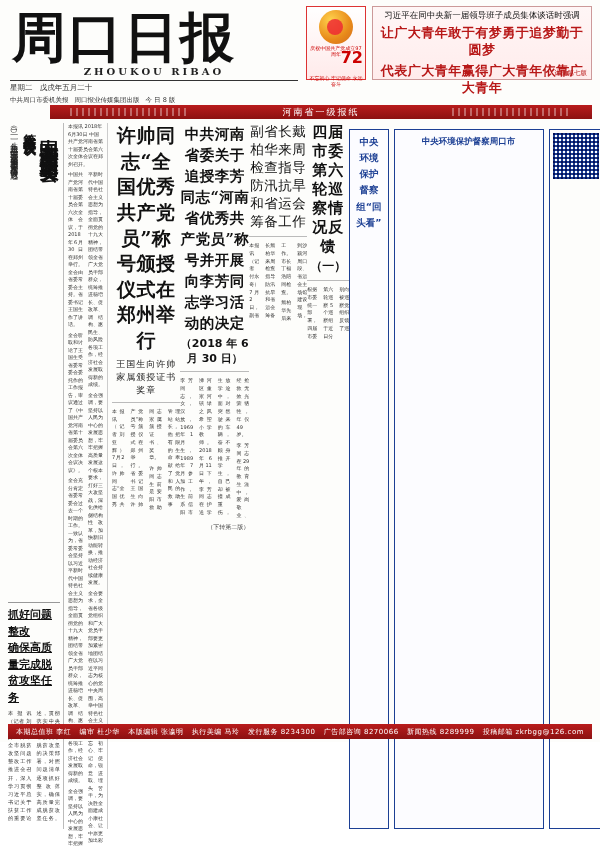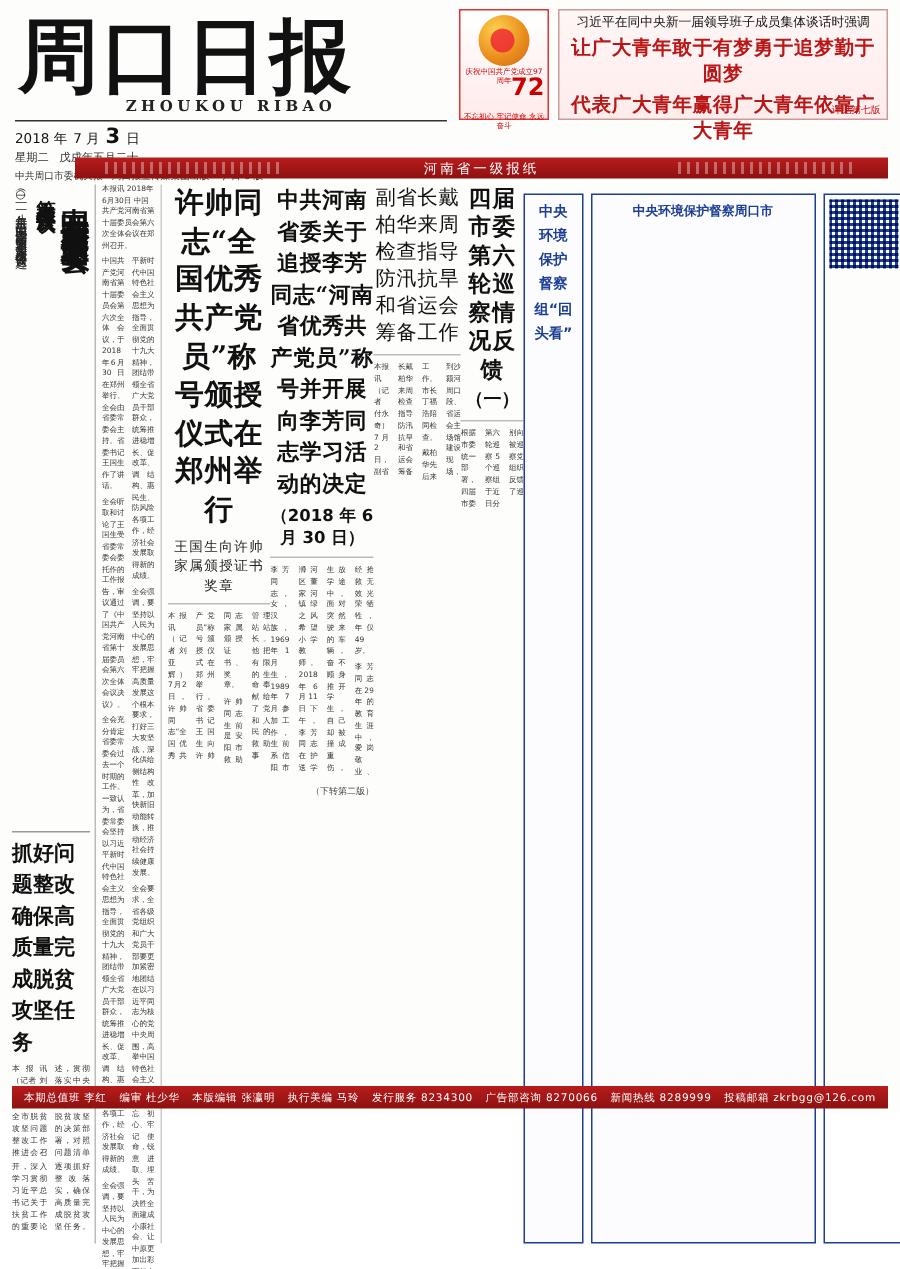--- a/index.html
+++ b/index.html
@@ -204,26 +204,27 @@
     line-height: 1.4;
     color: #222;
     height: 180px;
     letter-spacing: 1px;
   }
   .left-bottom {
     position: absolute;
     bottom: 0; left: 0; right: 3px;
   }
   .lb-title {
-    font-size: 14px;
+    font-size: 11px;
     font-weight: 700;
     line-height: 1.5;
     color: #111;
     border-top: 1px solid #999;
     padding-top: 4px;
+    text-decoration: underline;
   }
   .lb-body {
     font-size: 5.2px;
     line-height: 1.55;
     color: #333;
     column-count: 2;
     column-gap: 5px;
     margin-top: 3px;
     text-align: justify;
     height: 120px;
@@ -390,26 +391,20 @@
 <body>
 
 <div class="page">
 
   <div class="masthead">
 
     <div class="mast-left">
       <div class="mast-title">周口日报</div>
       <div class="mast-pinyin">ZHOUKOU RIBAO</div>
       <div class="mast-rule"></div>
-      <div class="mast-date-row">
-        <span>2018 年</span>
-        <span>7 月</span>
-        <span class="mast-date-big">3</span>
-        <span>日</span>
-      </div>
       <div class="mast-sub">
         <span>星期二</span>
         &nbsp;
         <span>戊戌年五月二十</span>
       </div>
       <div class="mast-meta">
         <span>中共周口市委机关报</span>
         <span>周口报业传媒集团出版</span>
         <span>今 日 8 版</span>
       </div>

